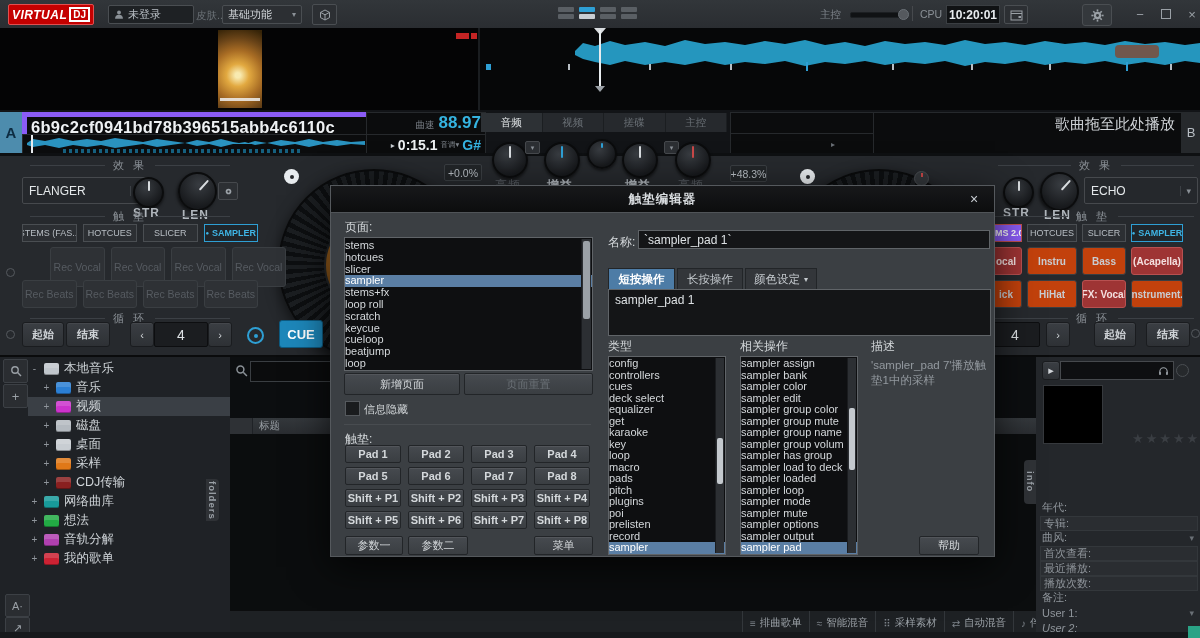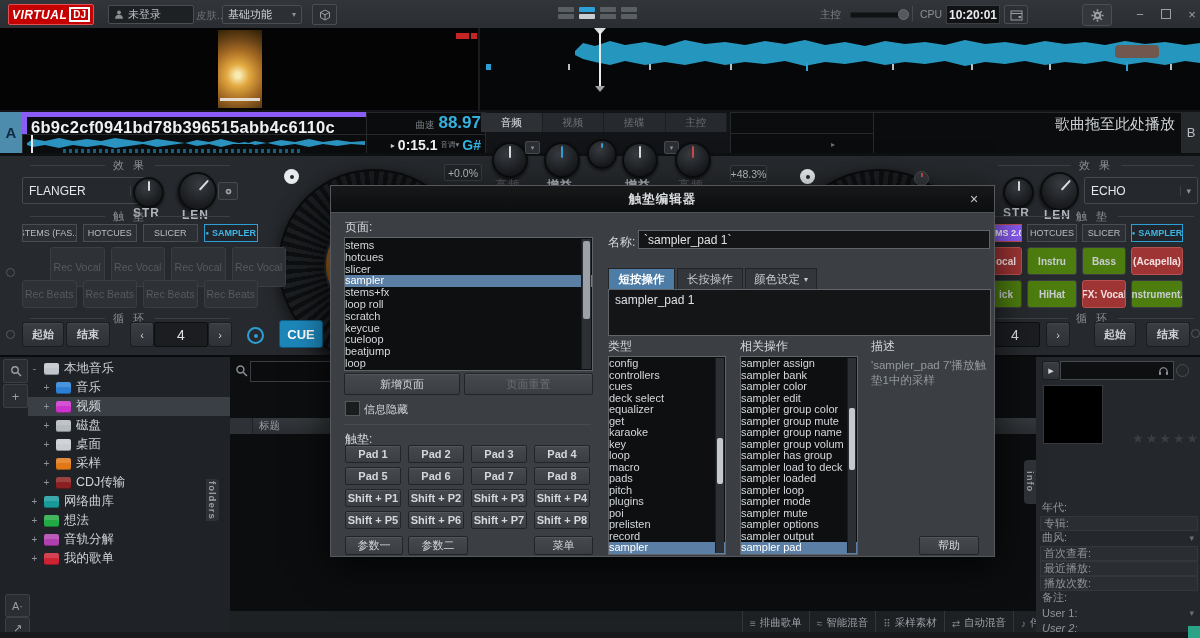--- a/index.html
+++ b/index.html
@@ -78,21 +78,21 @@
   .klabel{font-size:12px;font-weight:bold;color:#b0b6bc;text-align:center;letter-spacing:1px;}
   .klabel.dim{color:#565b61;font-weight:normal;}
   .btn{background:linear-gradient(#3a3e43,#2e3135);border:1px solid #1a1c1f;border-radius:3px;color:#d0d4d8;font-size:11px;display:flex;align-items:center;justify-content:center;box-shadow:inset 0 1px 0 rgba(255,255,255,.05);}
   .select{background:#25282c;border:1px solid #46494d;border-radius:2px;display:flex;align-items:center;justify-content:space-between;padding:0 6px;color:#e4e8ea;font-size:12px;}
   .select .chev{color:#8a9096;font-size:9px;border-left:1px solid #3c4045;padding-left:5px;}
   .padtab{background:#2c2f33;border:1px solid #4a4e52;color:#b8bec4;font-size:9px;display:flex;align-items:center;justify-content:center;white-space:nowrap;overflow:hidden;}
   .apadtabs .sel,.bpadtabs-s .sel{background:#20262b;border:1px solid #2e9fd4;color:#3fb5e5;font-weight:bold;}
   .apadtabs .sel::before,.bpadtabs-s .sel::before{content:"●";font-size:6px;margin-right:3px;color:#3fb5e5;}
   .bpadtabs .sel{background:#8b5cf6;border:1px solid #c05050;color:#fff;font-weight:bold;}
   .recpad{background:#2e3135;border:1px solid #3a3e42;border-radius:3px;color:#565b61;font-size:10.5px;display:flex;align-items:center;justify-content:center;}
-  .hotpad{background:#4d7c0f;border:1px solid #3a3e42;border-radius:3px;color:#c8cdd2;font-size:10px;font-weight:bold;display:flex;align-items:center;justify-content:center;white-space:nowrap;overflow:hidden;}
+  .hotpad{background:#c2410c;border:1px solid #3a3e42;border-radius:3px;color:#c8cdd2;font-size:10px;font-weight:bold;display:flex;align-items:center;justify-content:center;white-space:nowrap;overflow:hidden;}
   .hotpads .hot{background:#9e3434;border:1px solid #b85050;color:#f4e0e0;}
   .cuebtn{background:#1d87ba;border:1px solid #0d5a80;border-radius:3px;color:#fff;font-weight:bold;font-size:13px;display:flex;align-items:center;justify-content:center;}
   .ringicon{width:13px;height:13px;border:2px solid #2e9fd4;border-radius:50%;display:flex;align-items:center;justify-content:center;}
   .ringicon::after{content:"";width:4px;height:4px;background:#2e9fd4;border-radius:50%;}
   .dotbtn{width:7px;height:7px;border:1.5px solid #55595e;border-radius:50%;}
   
   .mixtabs{left:481px;top:113px;width:246px;height:19px;display:flex;}
   .mixtab{flex:1;display:flex;align-items:center;justify-content:center;font-size:10.5px;color:#6a7076;border-right:1px solid #1b1e21;background:#26292d;}
   .mixtab.sel{color:#e4e8ea;background:#2d3135;}
   .minichev{width:13px;height:11px;background:#2c2f33;border:1px solid #46494d;border-radius:2px;color:#8a9096;font-size:7px;display:flex;align-items:center;justify-content:center;}

